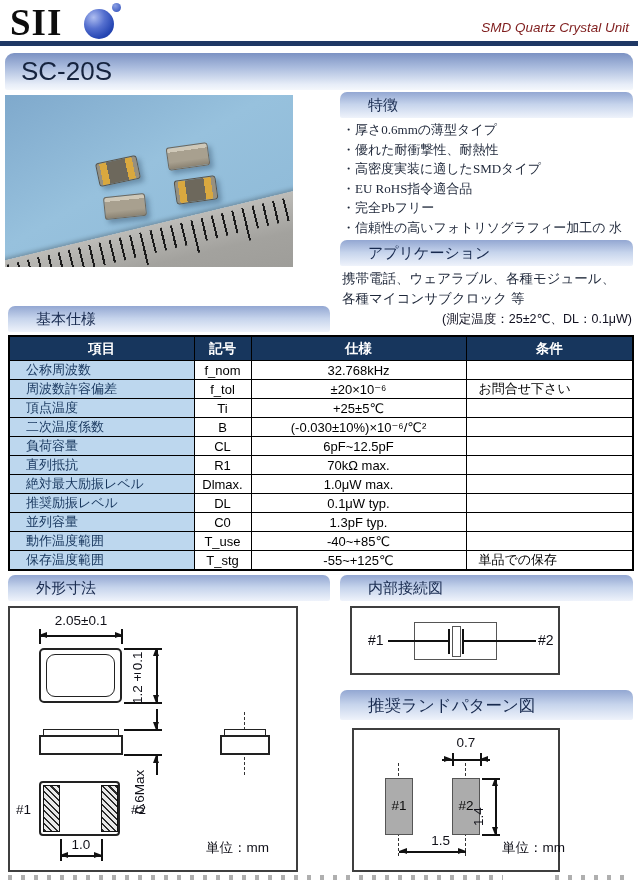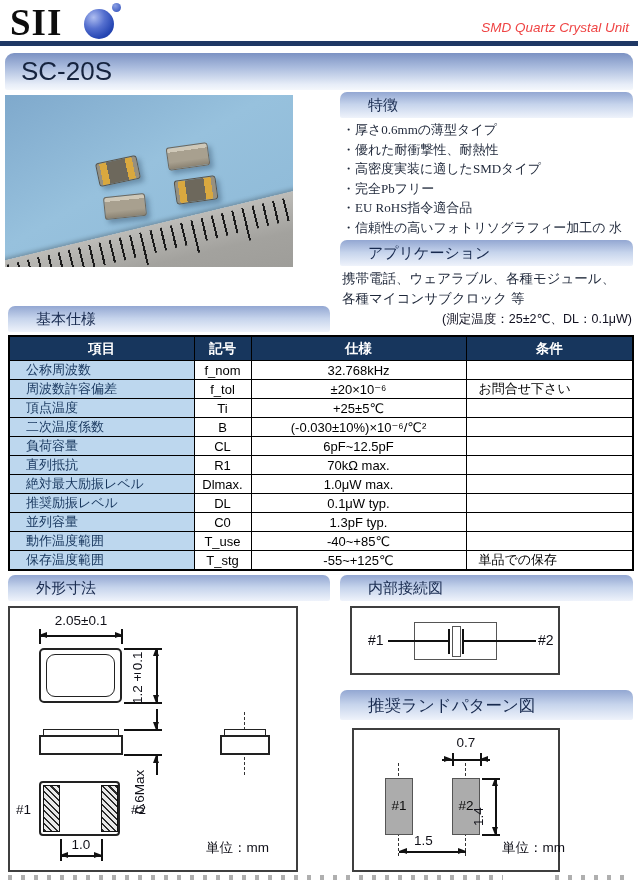--- a/index.html
+++ b/index.html
@@ -6,21 +6,21 @@
   #page{position:relative;width:638px;height:880px;background:#fff;overflow:hidden;
         font-family:"Liberation Sans","DejaVu Sans",sans-serif;color:#111;}
 
   
   .logo-text{position:absolute;left:10px;top:1px;font-family:"Liberation Serif","DejaVu Serif",serif;
              font-weight:bold;font-size:37px;letter-spacing:1px;color:#0d0d0d;}
   .sphere{position:absolute;left:84px;top:9px;width:30px;height:30px;border-radius:50%;
           background:radial-gradient(circle at 32% 28%, #aebdf0 0%, #5570cf 38%, #2747b4 70%, #16339b 100%);}
   .sphere-dot{position:absolute;left:112px;top:3px;width:9px;height:9px;border-radius:50%;
           background:radial-gradient(circle at 35% 30%, #8ba0e4, #2b4ab8);}
-  .tagline{position:absolute;right:9px;top:20px;font-style:italic;font-size:13.5px;color:#ef4444;}
+  .tagline{position:absolute;right:9px;top:20px;font-style:italic;font-size:13.5px;color:#7f1d1d;}
   .hrule{position:absolute;left:0;top:41px;width:638px;height:5px;background:var(--navy,#1F3864);}
   .banner{position:absolute;left:5px;top:53px;width:628px;height:37px;border-radius:9px 9px 2px 2px;
           background:linear-gradient(180deg,#7C92C3 0%,#A9BBDD 38%,#E7EDF8 85%,#F4F7FC 100%);}
   .banner span{position:absolute;left:16px;top:3px;font-size:26px;color:#15233E;}
 
   
   .secbar{position:absolute;height:26px;border-radius:7px 7px 2px 2px;box-sizing:border-box;
           background:linear-gradient(180deg,#93A7D2 0%,#C6D4EC 48%,#EFF3FB 100%);
           color:var(--headingText,#17294E);font-weight:normal;font-size:15px;line-height:26px;padding-left:28px;}
 
@@ -107,22 +107,22 @@
     </div>
   </div>
 
   <div class="secbar" style="left:340px;top:92px;width:293px;">
     <span>特徴</span>
   </div>
   <div class="feat-list">
       <div>・厚さ0.6mmの薄型タイプ</div>
       <div>・優れた耐衝撃性、耐熱性</div>
       <div>・高密度実装に適したSMDタイプ</div>
+      <div>・EU RoHS指令適合品</div>
       <div>・完全Pbフリー</div>
-      <div>・EU RoHS指令適合品</div>
       <div>・信頼性の高いフォトリソグラフィー加工の 水晶振動子を内蔵</div>
     </div>
 
   <div class="secbar" style="left:340px;top:240px;width:293px;">
     <span>アプリケーション</span>
   </div>
   <div class="app-text">
       <div>携帯電話、ウェアラブル、各種モジュール、</div>
       <div>各種マイコンサブクロック 等</div>
     </div>
@@ -304,20 +304,20 @@
     <div class="lh" style="left:128px;top:48px;width:18px;"></div>
     <div class="lh" style="left:128px;top:104px;width:18px;"></div>
     <div class="lv" style="left:141px;top:48px;height:57px;"></div>
     <div class="ar u" style="left:138px;top:48px;"></div>
     <div class="ar d" style="left:138px;top:97px;"></div>
     <div class="dlabel vtext" style="left:117px;top:58px;height:38px;">1.4</div>
 
     <div class="lh" style="left:45px;top:121px;width:67px;"></div>
     <div class="ar l" style="left:45px;top:118px;"></div>
     <div class="ar r" style="left:104px;top:118px;"></div>
-    <div class="dlabel" style="left:60px;top:103px;width:36px;text-align:left;">1.5</div>
+    <div class="dlabel" style="left:60px;top:103px;width:36px;text-align:right;">1.5</div>
     <div class="dlabel" style="left:148px;top:109px;">単位：mm</div>
   </div>
 
   <div class="footclip" style="left:8px;top:875px;width:495px;"></div>
   <div class="footclip" style="left:555px;top:875px;width:75px;"></div>
 
 </div>
 
 </body></html>

